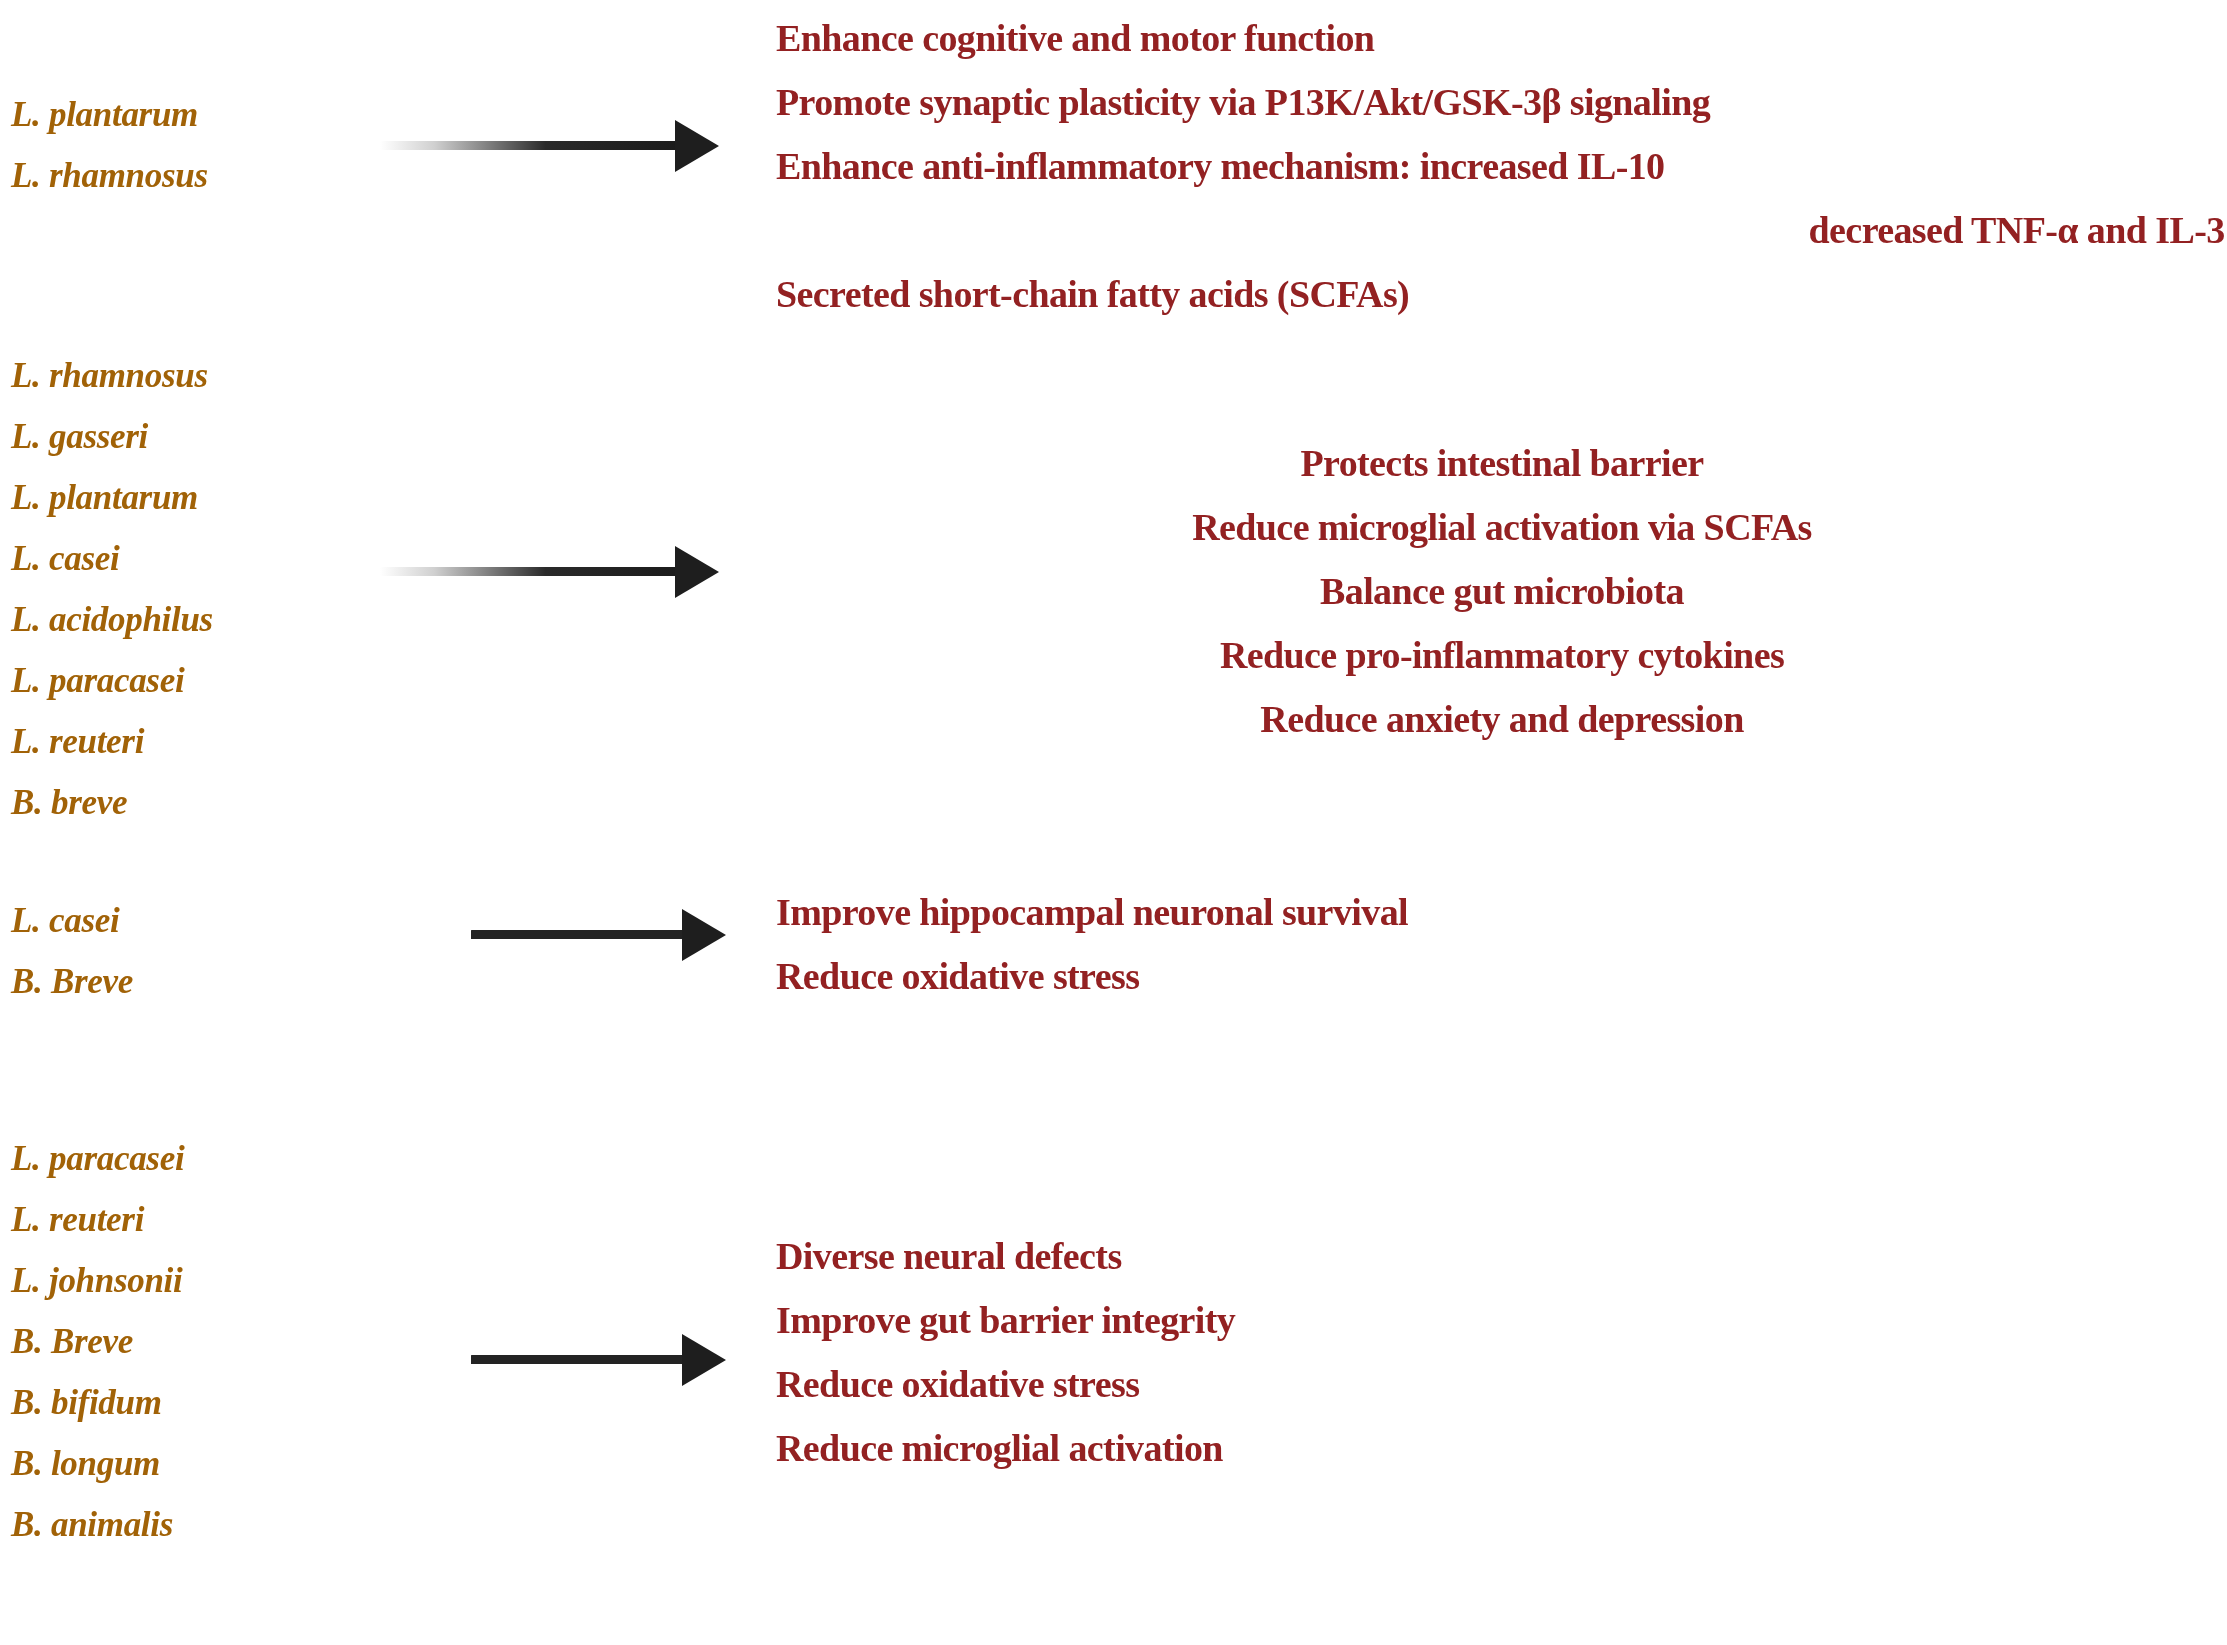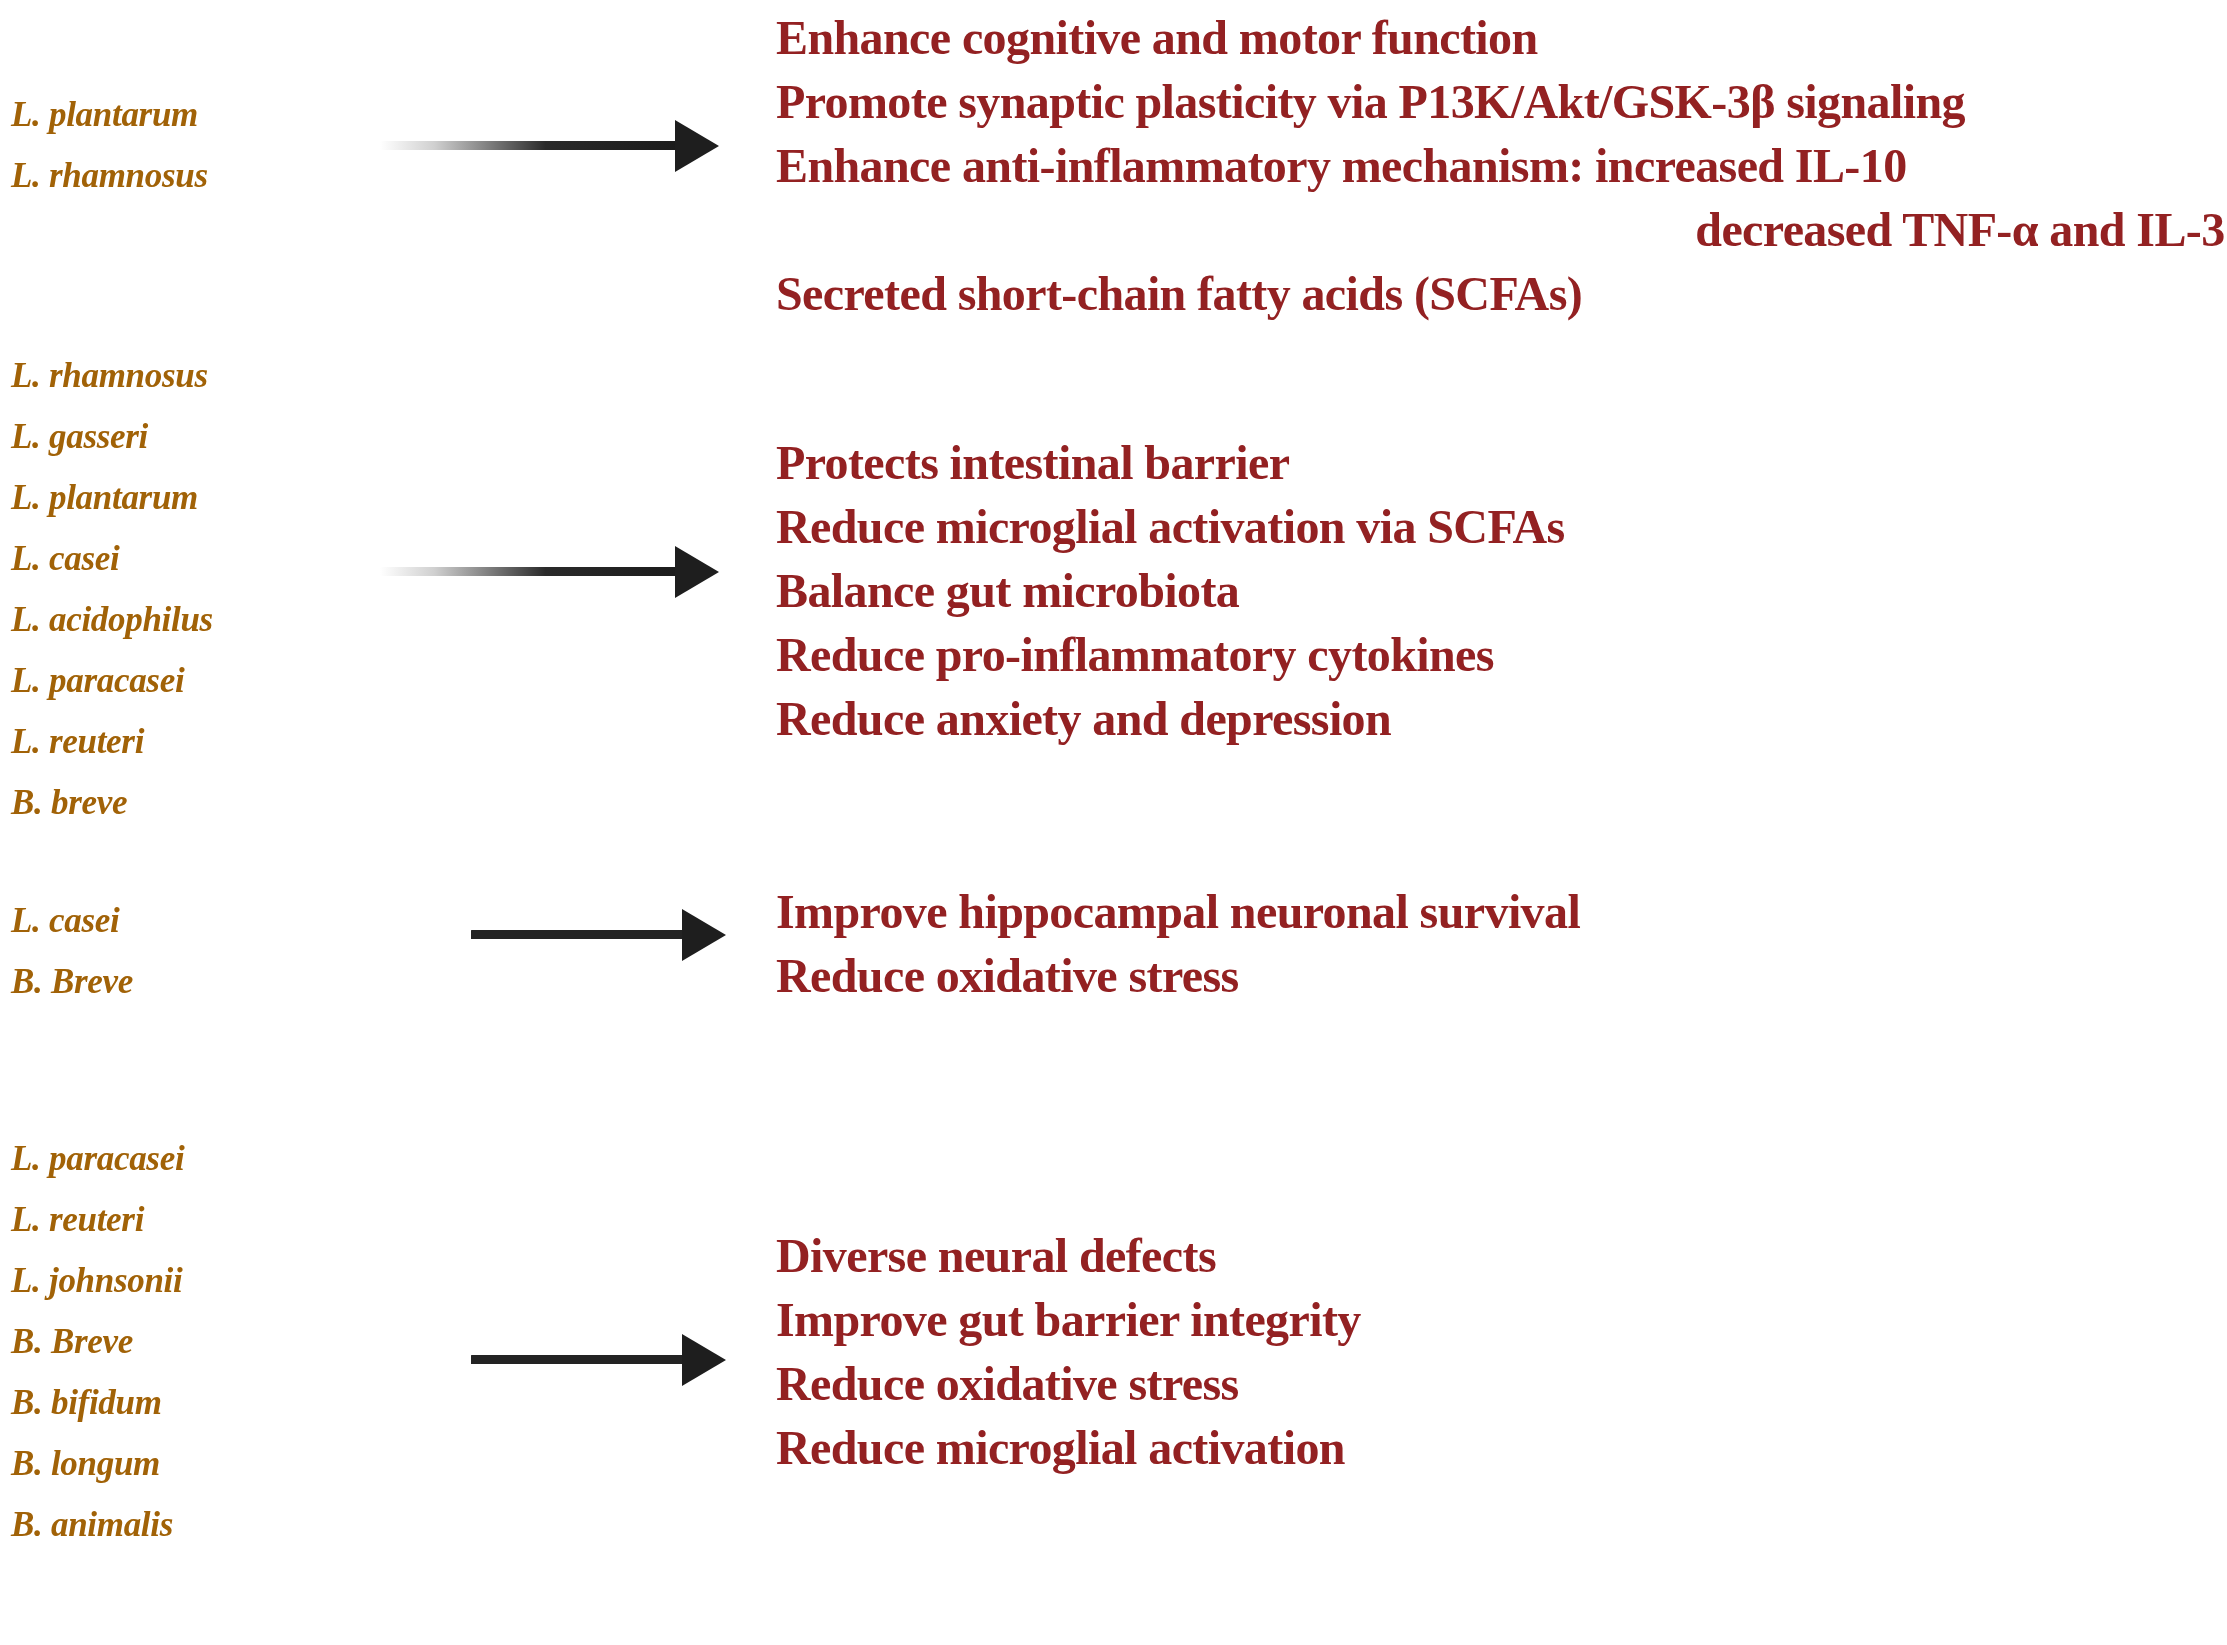--- a/index.html
+++ b/index.html
@@ -41,21 +41,21 @@
   }
   .species-col .sp {
     display: block;
   }
 
   
   .effects-col {
     position: absolute;
     color: #932122;
     font-weight: bold;
-    font-size: 48px;
+    font-size: 38px;
     line-height: 64px;
     white-space: nowrap;
     letter-spacing: -0.6px;
   }
   .effects-col .ef {
     display: block;
   }
   .effects-col .ef.indent-right {
     text-align: right;
     padding-right: 3.4px;
@@ -127,21 +127,21 @@
       <span class="sp">L. paracasei</span>
       <span class="sp">L. reuteri</span>
       <span class="sp">B. breve</span>
     </div>
 
     <div class="arrow fade" style="left:380px; top:539px; width:340px;">
       <div class="shaft" style="width:301px;"></div>
       <div class="head" style="left:295px;"></div>
     </div>
 
-    <div class="effects-col" style="left:776px; top:431px; width:1452px;">
+    <div class="effects-col" style="left:776px; top:431px; width:1452px;text-align:center;">
       <span class="ef">Protects intestinal barrier</span>
       <span class="ef">Reduce microglial activation via SCFAs</span>
       <span class="ef">Balance gut microbiota</span>
       <span class="ef">Reduce pro-inflammatory cytokines</span>
       <span class="ef">Reduce anxiety and depression</span>
     </div>
 
   </div>
 
   <div class="row" style="top:0px;">

